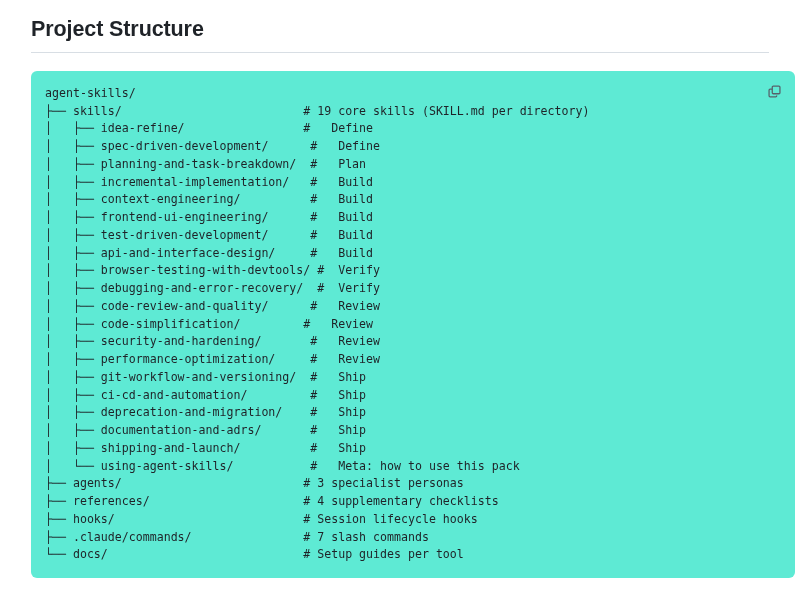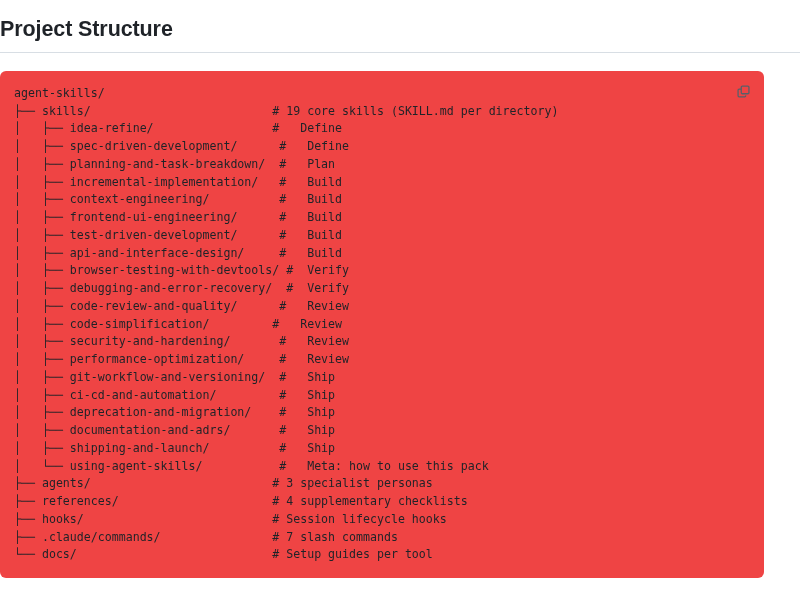--- a/index.html
+++ b/index.html
@@ -9,21 +9,21 @@
   }
   body {
     width: 800px;
     height: 591px;
     font-family: "Liberation Sans", sans-serif;
     color: #1f2328;
     overflow: hidden;
   }
 
   .page {
-    padding: 0 0;
+    padding: 0 31px;
     box-sizing: border-box;
   }
 
   
   .doc-heading {
     font-size: 21.5px;
     font-weight: bold;
     letter-spacing: -0.1px;
     color: #1f2328;
     margin: 0;
@@ -32,21 +32,21 @@
   }
   .heading-rule {
     height: 1px;
     background: #d8dee4;
     margin: 0 0 18px 0;
   }
 
   
   .codeblock {
     position: relative;
-    background: #ef4444;
+    background: #5eead4;
     border-radius: 6px;
     padding: 14px 16px 14px 14px;
     box-sizing: border-box;
     width: 764px;
   }
 
   .codeblock pre {
     margin: 0;
     font-family: "DejaVu Sans Mono", "Liberation Mono", monospace;
     font-size: 11.6px;

